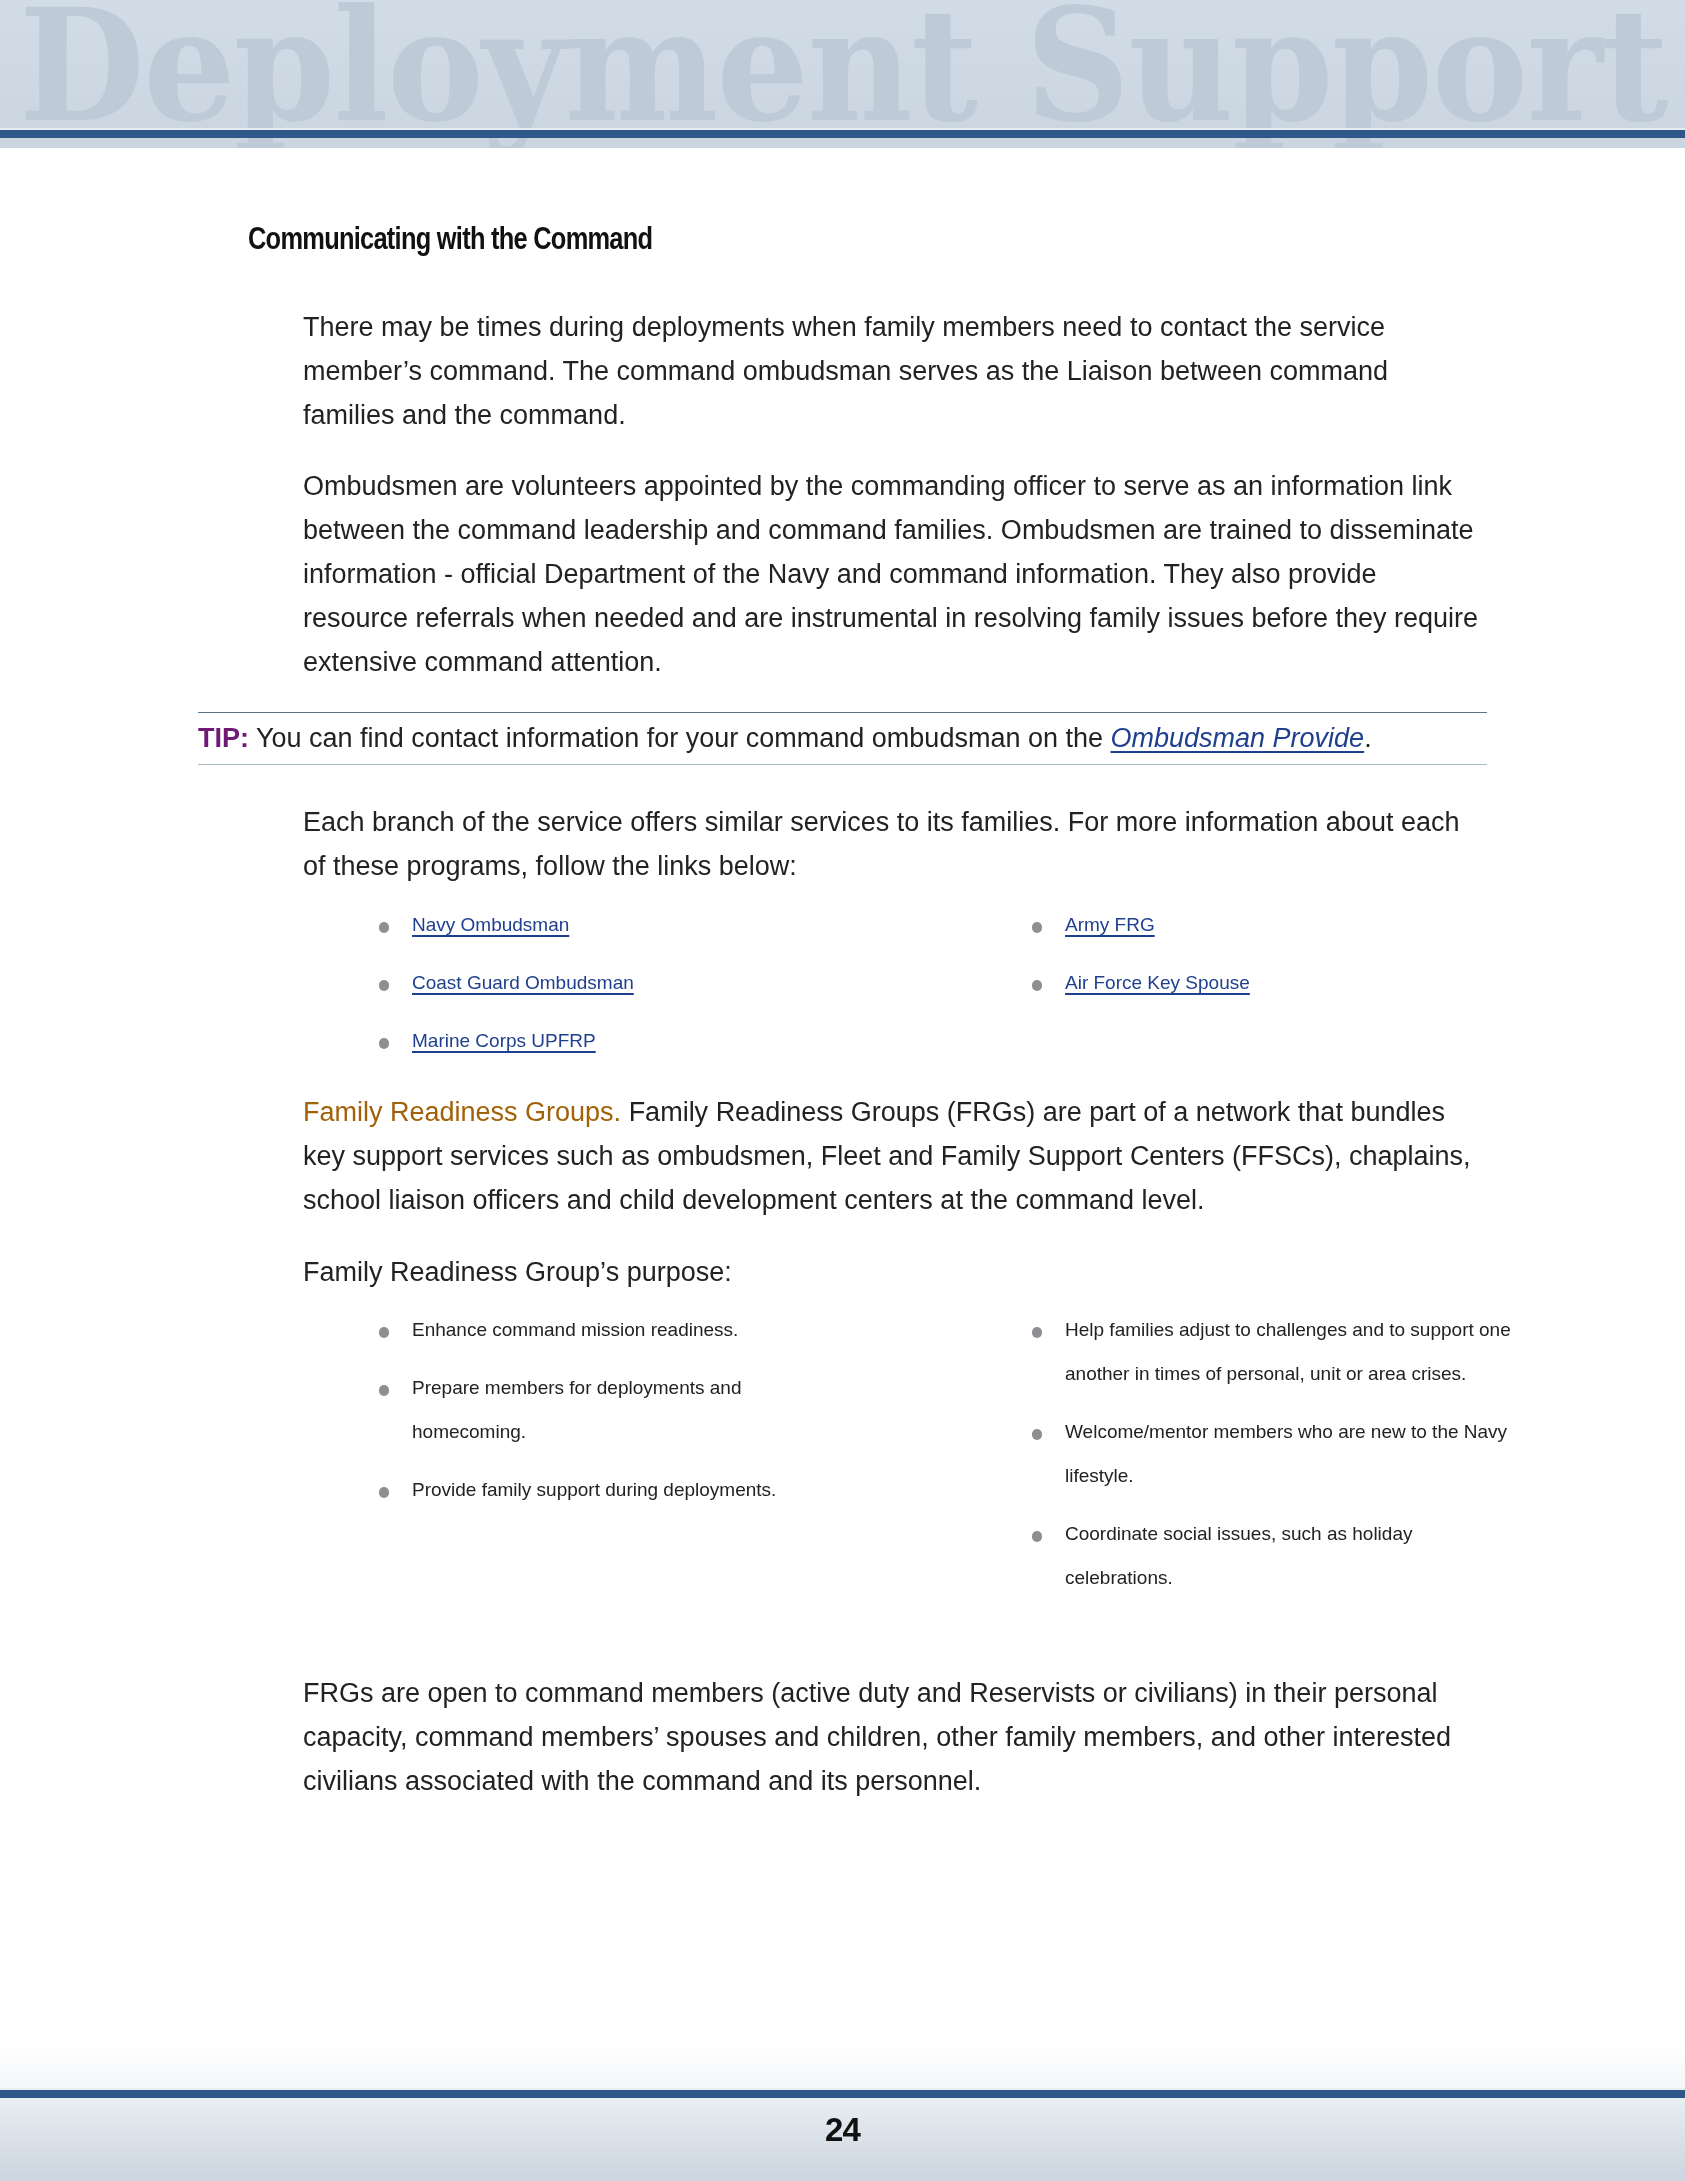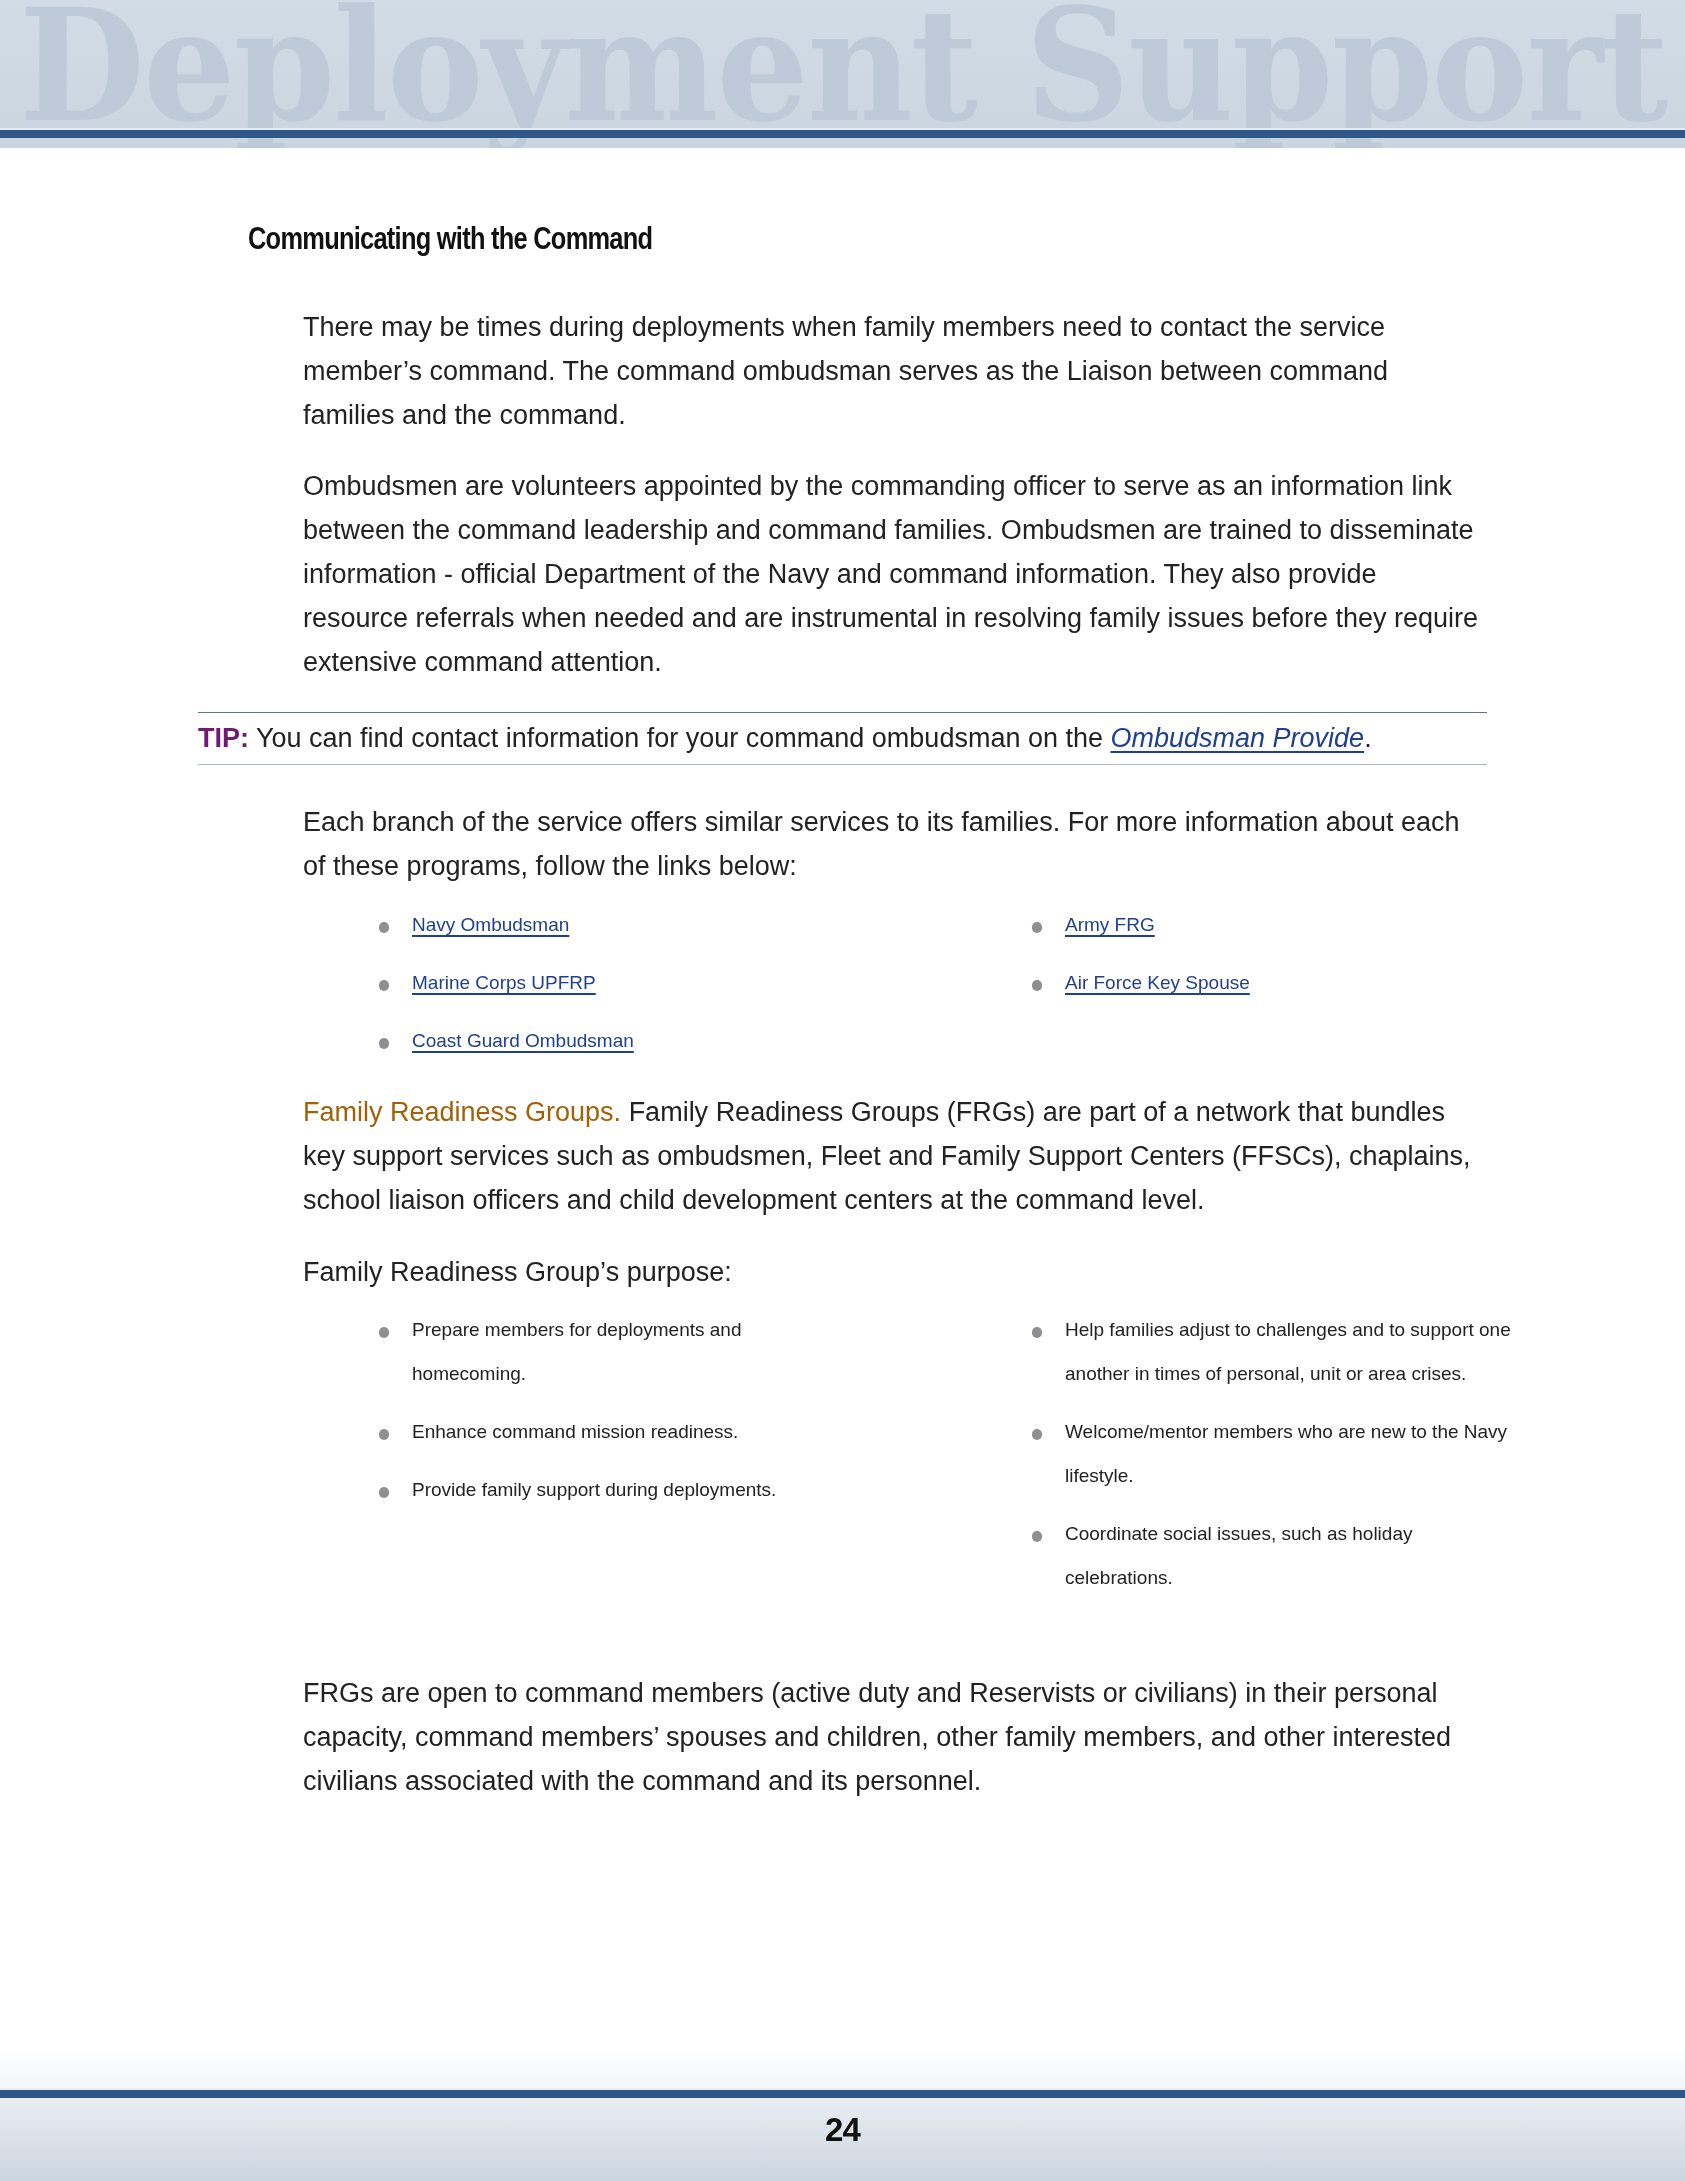--- a/index.html
+++ b/index.html
@@ -211,25 +211,25 @@
 </div>
 
 <div class="link-list" style="top:903px;">
   <div class="link-col" style="left:0;">
     <div class="bullet-item link-item">
       <span class="bullet-dot"></span>
       <a class="link" href="#">Navy Ombudsman</a>
     </div>
     <div class="bullet-item link-item">
       <span class="bullet-dot"></span>
+      <a class="link" href="#">Coast Guard Ombudsman</a>
+    </div>
+    <div class="bullet-item link-item">
+      <span class="bullet-dot"></span>
       <a class="link" href="#">Marine Corps UPFRP</a>
-    </div>
-    <div class="bullet-item link-item">
-      <span class="bullet-dot"></span>
-      <a class="link" href="#">Coast Guard Ombudsman</a>
     </div>
   </div>
   <div class="link-col" style="left:653px;">
     <div class="bullet-item link-item">
       <span class="bullet-dot"></span>
       <a class="link" href="#">Army FRG</a>
     </div>
     <div class="bullet-item link-item">
       <span class="bullet-dot"></span>
       <a class="link" href="#">Air Force Key Spouse</a>
@@ -242,25 +242,25 @@
 </div>
 
 <div class="body-block" style="top:1250px;">
   <p>Family Readiness Group’s purpose:</p>
 </div>
 
 <div class="link-list" style="top:1308px;">
   <div class="purpose-col" style="left:0; width:474px;">
     <div class="bullet-item purpose-item">
       <span class="bullet-dot"></span>
+      <span>Enhance command mission readiness.</span>
+    </div>
+    <div class="bullet-item purpose-item">
+      <span class="bullet-dot"></span>
       <span>Prepare members for deployments and homecoming.</span>
-    </div>
-    <div class="bullet-item purpose-item">
-      <span class="bullet-dot"></span>
-      <span>Enhance command mission readiness.</span>
     </div>
     <div class="bullet-item purpose-item">
       <span class="bullet-dot"></span>
       <span>Provide family support during deployments.</span>
     </div>
   </div>
   <div class="purpose-col" style="left:653px; width:492px;">
     <div class="bullet-item purpose-item">
       <span class="bullet-dot"></span>
       <span>Help families adjust to challenges and to support one another in times of personal, unit or area crises.</span>

